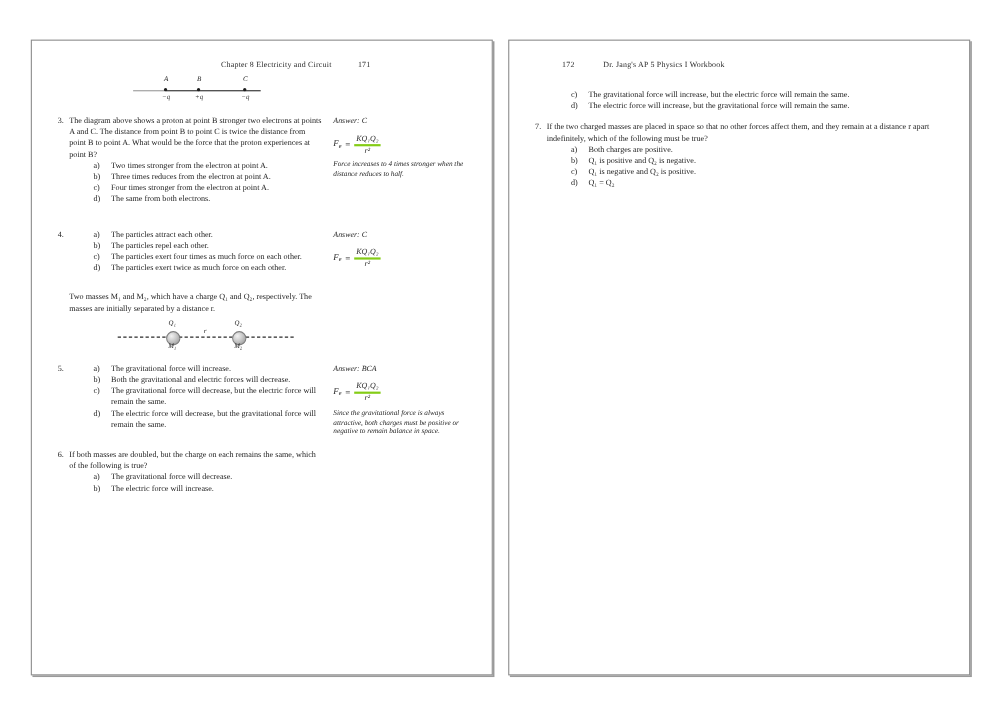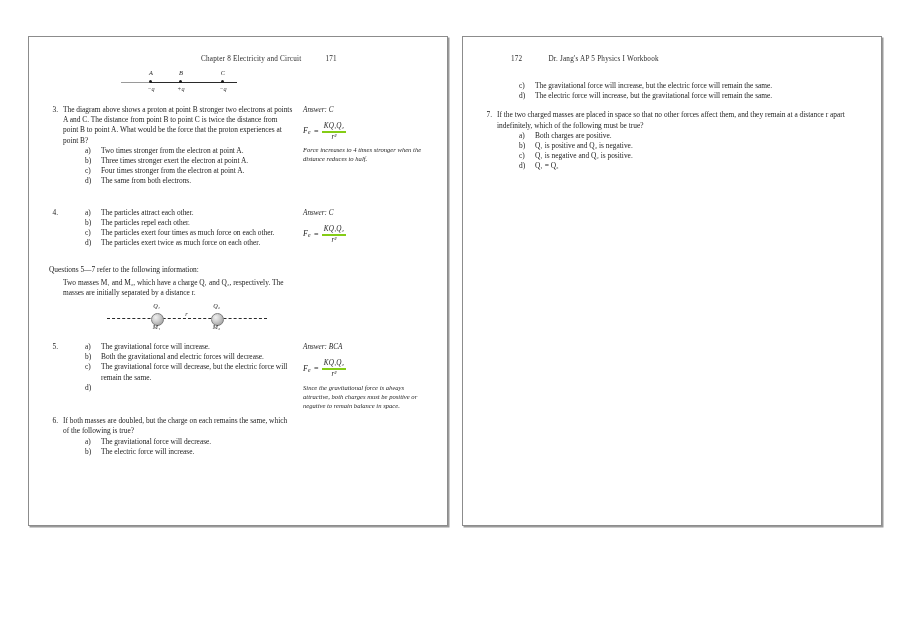--- a/index.html
+++ b/index.html
@@ -21,21 +21,21 @@
     display: flex;
     justify-content: center;
     align-items: flex-start;
     gap: 14px;
     padding-top: 36px;
     box-sizing: border-box;
   }
   .page {
     position: relative;
     width: 420px;
-    height: 490px;
+    height: 578px;
     background: #ffffff;
     border: 1px solid #8c8c8c;
     box-sizing: border-box;
     box-shadow: 1.5px 1.5px 0 0 #9a9a9a;
   }
   .page-inner {
     position: absolute;
     left: 0; top: 0; right: 0; bottom: 0;
     padding: 18px 20px 10px 20px;
     box-sizing: border-box;
@@ -270,21 +270,21 @@
       <div class="body" style="margin-top:4px;">
 
         <div class="colwrap">
           <div class="col-q">
             <div class="qblock">
               <div class="qnum">3.</div>
               <div class="qbody">
                 <p class="qstem">The diagram above shows a proton at point B stronger two electrons at points A and C. The distance from point B to point C is twice the distance from point B to point A. What would be the force that the proton experiences at point B?</p>
                 <ol class="choices">
                   <li><span class="lbl">a)</span><span>Two times stronger from the electron at point A.</span></li>
-                  <li><span class="lbl">b)</span><span>Three times stronger exert the electron at point A.</span></li>
+                  <li><span class="lbl">b)</span><span>Three times reduces from the electron at point A.</span></li>
                   <li><span class="lbl">c)</span><span>Four times stronger from the electron at point A.</span></li>
                   <li><span class="lbl">d)</span><span>The same from both electrons.</span></li>
                 </ol>
               </div>
             </div>
           </div>
           <div class="col-a">
             <div class="ablock">
               <p class="ans-label">Answer: C</p>
               <div class="formula">
@@ -323,21 +323,20 @@
                 <span class="frac">
                   <span class="num">KQ₁Q₂</span>
                   <span class="den">r²</span>
                 </span>
               </div>
             </div>
           </div>
         </div>
 
         <div class="col-q" style="margin-top:6px;">
-          <p class="intro intro-lead">Questions 5—7 refer to the following information:</p>
           <p class="intro intro-body">Two masses M₁ and M₂, which have a charge Q₁ and Q₂, respectively. The masses are initially separated by a distance r.</p>
         </div>
 
         <div class="fig-masses">
           <div class="dash"></div>
           <div class="ball" style="left:44px;"></div>
           <div class="ball" style="left:104px;"></div>
           <div class="q-lbl" style="left:49.5px;">Q₁</div>
           <div class="q-lbl" style="left:109.5px;">Q₂</div>
           <div class="m-lbl" style="left:49.5px;">M₁</div>
@@ -347,21 +346,21 @@
 
         <div class="colwrap">
           <div class="col-q">
             <div class="qblock">
               <div class="qnum">5.</div>
               <div class="qbody">
                 <ol class="choices">
                   <li><span class="lbl">a)</span><span>The gravitational force will increase.</span></li>
                   <li><span class="lbl">b)</span><span>Both the gravitational and electric forces will decrease.</span></li>
                   <li><span class="lbl">c)</span><span>The gravitational force will decrease, but the electric force will remain the same.</span></li>
-                  <li><span class="lbl">d)</span></li>
+                  <li><span class="lbl">d)</span><span>The electric force will decrease, but the gravitational force will remain the same.</span></li>
                 </ol>
               </div>
             </div>
           </div>
           <div class="col-a">
             <div class="ablock">
               <p class="ans-label">Answer: BCA</p>
               <div class="formula">
                 <span class="lhs"><span>F</span><sub>e</sub></span>
                 <span class="eq">=</span>

